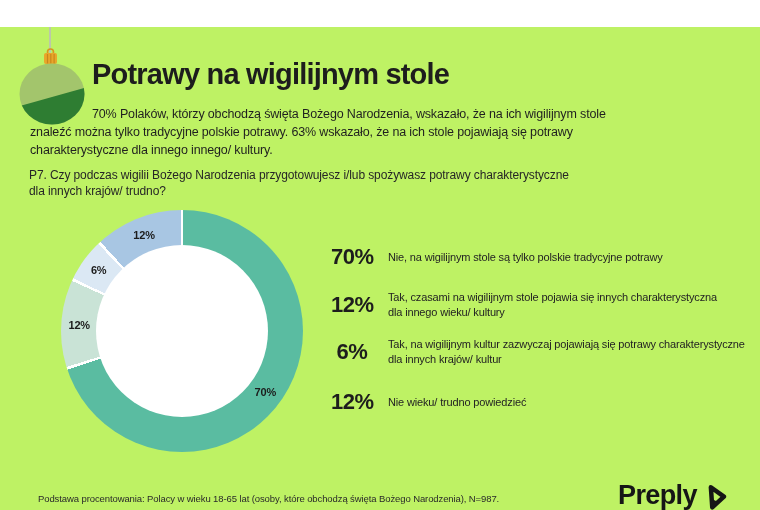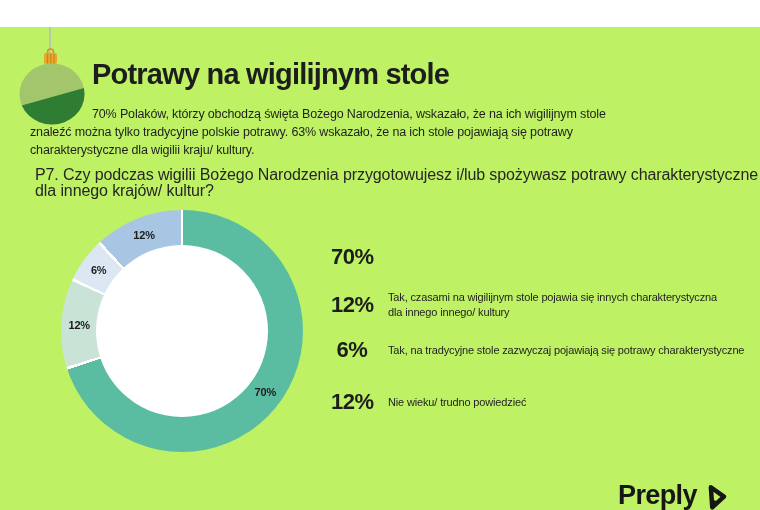--- a/index.html
+++ b/index.html
@@ -6,21 +6,21 @@
   .canvas{
     position:relative;width:760px;height:510px;background:#bef264;overflow:hidden;
     font-family:"Liberation Sans","DejaVu Sans",sans-serif;color:#1f1f1f;margin-top:27px;
   }
   
   .ornament{position:absolute;left:0;top:0;width:110px;height:105px;}
   
   .title{position:absolute;left:92px;top:31px;font-size:29px;font-weight:700;letter-spacing:-0.8px;color:#1d1d1d;}
   .intro{position:absolute;left:30px;top:78px;font-size:12.5px;line-height:18px;letter-spacing:-0.15px;white-space:nowrap;}
   .intro .line.indent{padding-left:62px;text-align:right;}
-  .question{position:absolute;left:35px;top:140px;font-size:16px;line-height:16px;letter-spacing:-0.1px;color:#262626;white-space:nowrap;}
+  .question{position:absolute;left:29px;top:140px;font-size:12px;line-height:16px;letter-spacing:-0.1px;color:#262626;white-space:nowrap;}
   
   .donut{position:absolute;left:61px;top:183px;width:242px;height:242px;border-radius:50%;}
   .donut::after{content:"";position:absolute;inset:35px;background:#fff;border-radius:50%;}
   .slice-label{position:absolute;z-index:2;font-size:11px;font-weight:600;color:#1c1c1c;transform:translate(-50%,-50%);letter-spacing:-0.2px;}
   
   .legend{position:absolute;left:331px;top:206px;width:420px;}
   .legend-row{position:absolute;left:0;display:flex;align-items:center;}
   .legend-pct{width:42px;text-align:center;font-size:22px;font-weight:600;letter-spacing:-0.5px;color:#1d1d1d;flex:none;}
   .legend-text{margin-left:15px;font-size:11px;line-height:15px;letter-spacing:-0.15px;color:#232323;white-space:nowrap;}
   .row-0{top:11px;}  .row-1{top:57px;}  .row-2{top:104px;}  .row-3{top:156px;}
@@ -47,60 +47,65 @@
         <ellipse cx="52" cy="67" rx="32.5" ry="30.5"></ellipse>
       </clipPath>
     <ellipse cx="52" cy="67" rx="32.5" ry="30.5" fill="#a3c56c"></ellipse>
     <polygon points="16,80 88,60 88,100 16,100" fill="#2e7d32" clip-path="url(#ballClip)"></polygon>
   </svg>
 
   <div class="title">Potrawy na wigilijnym stole</div>
   <div class="intro">
     <div class="line indent">70% Polaków, którzy obchodzą  święta Bożego Narodzenia, wskazało, że na ich wigilijnym stole</div>
     <div class="line">znaleźć można tylko tradycyjne polskie potrawy. 63% wskazało, że na ich stole pojawiają się potrawy</div>
-    <div class="line">charakterystyczne dla wigilii kraju/ kultury.</div>
+    <div class="line">charakterystyczne dla innego innego/ kultury.</div>
   </div>
 
   <div class="question">
     <div>P7. Czy podczas wigilii Bożego Narodzenia przygotowujesz i/lub spożywasz potrawy charakterystyczne</div>
-    <div>dla innego krajów/ kultur?</div>
+    <div>dla innych krajów/ trudno?</div>
   </div>
 
   <div class="donut" id="donut" style="background: conic-gradient(rgb(255, 255, 255) 0deg, rgb(255, 255, 255) 0.7deg, rgb(90, 188, 161) 0.7deg, rgb(90, 188, 161) 251.3deg, rgb(255, 255, 255) 251.3deg, rgb(255, 255, 255) 252deg, rgb(255, 255, 255) 252deg, rgb(255, 255, 255) 252.7deg, rgb(201, 227, 214) 252.7deg, rgb(201, 227, 214) 294.5deg, rgb(255, 255, 255) 294.5deg, rgb(255, 255, 255) 295.2deg, rgb(255, 255, 255) 295.2deg, rgb(255, 255, 255) 295.9deg, rgb(219, 232, 244) 295.9deg, rgb(219, 232, 244) 316.1deg, rgb(255, 255, 255) 316.1deg, rgb(255, 255, 255) 316.8deg, rgb(255, 255, 255) 316.8deg, rgb(255, 255, 255) 317.5deg, rgb(168, 198, 227) 317.5deg, rgb(168, 198, 227) 359.3deg, rgb(255, 255, 255) 359.3deg, rgb(255, 255, 255) 360deg);">
       <span class="slice-label" style="left: 204.329px; top: 181.542px;">70%</span>
       <span class="slice-label" style="left: 18.2032px; top: 114.533px;">12%</span>
       <span class="slice-label" style="left: 37.6712px; top: 60.4581px;">6%</span>
       <span class="slice-label" style="left: 83.0832px; top: 25.233px;">12%</span>
     </div>
 
   <div class="legend">
     <div class="legend-row row-0">
       <div class="legend-pct">70%</div>
+      <div class="legend-text">
+        <div>Nie, na wigilijnym stole są tylko polskie tradycyjne potrawy</div>
+      </div>
     </div>
     <div class="legend-row row-1">
       <div class="legend-pct">12%</div>
       <div class="legend-text">
         <div>Tak, czasami na wigilijnym stole pojawia się innych charakterystyczna</div>
-        <div>dla innego innego/ kultury</div>
+        <div>dla innego wieku/ kultury</div>
       </div>
     </div>
     <div class="legend-row row-2">
       <div class="legend-pct">6%</div>
       <div class="legend-text">
-        <div>Tak, na tradycyjne stole zazwyczaj pojawiają się potrawy charakterystyczne</div>
+        <div>Tak, na wigilijnym kultur zazwyczaj pojawiają się potrawy charakterystyczne</div>
+        <div>dla innych krajów/ kultur</div>
       </div>
     </div>
     <div class="legend-row row-3">
       <div class="legend-pct">12%</div>
       <div class="legend-text">
         <div>Nie wieku/ trudno powiedzieć</div>
       </div>
     </div>
   </div>
 
+  <div class="footer">Podstawa procentowania: Polacy w wieku 18-65 lat (osoby, które obchodzą święta Bożego Narodzenia), N=987.</div>
 
   <div class="logo">
     <span class="logo-text">Preply</span>
     <svg class="logo-mark" viewBox="0 0 30 34" width="28" height="32">
       <path d="M 9.5 5.5 L 23.5 15.5 L 11 27 Z" fill="none" stroke="#161616" stroke-width="4.8" stroke-linejoin="round"></path>
       <circle cx="12" cy="22.5" r="3.4" fill="#161616"></circle>
     </svg>
   </div>
 
 </div>

